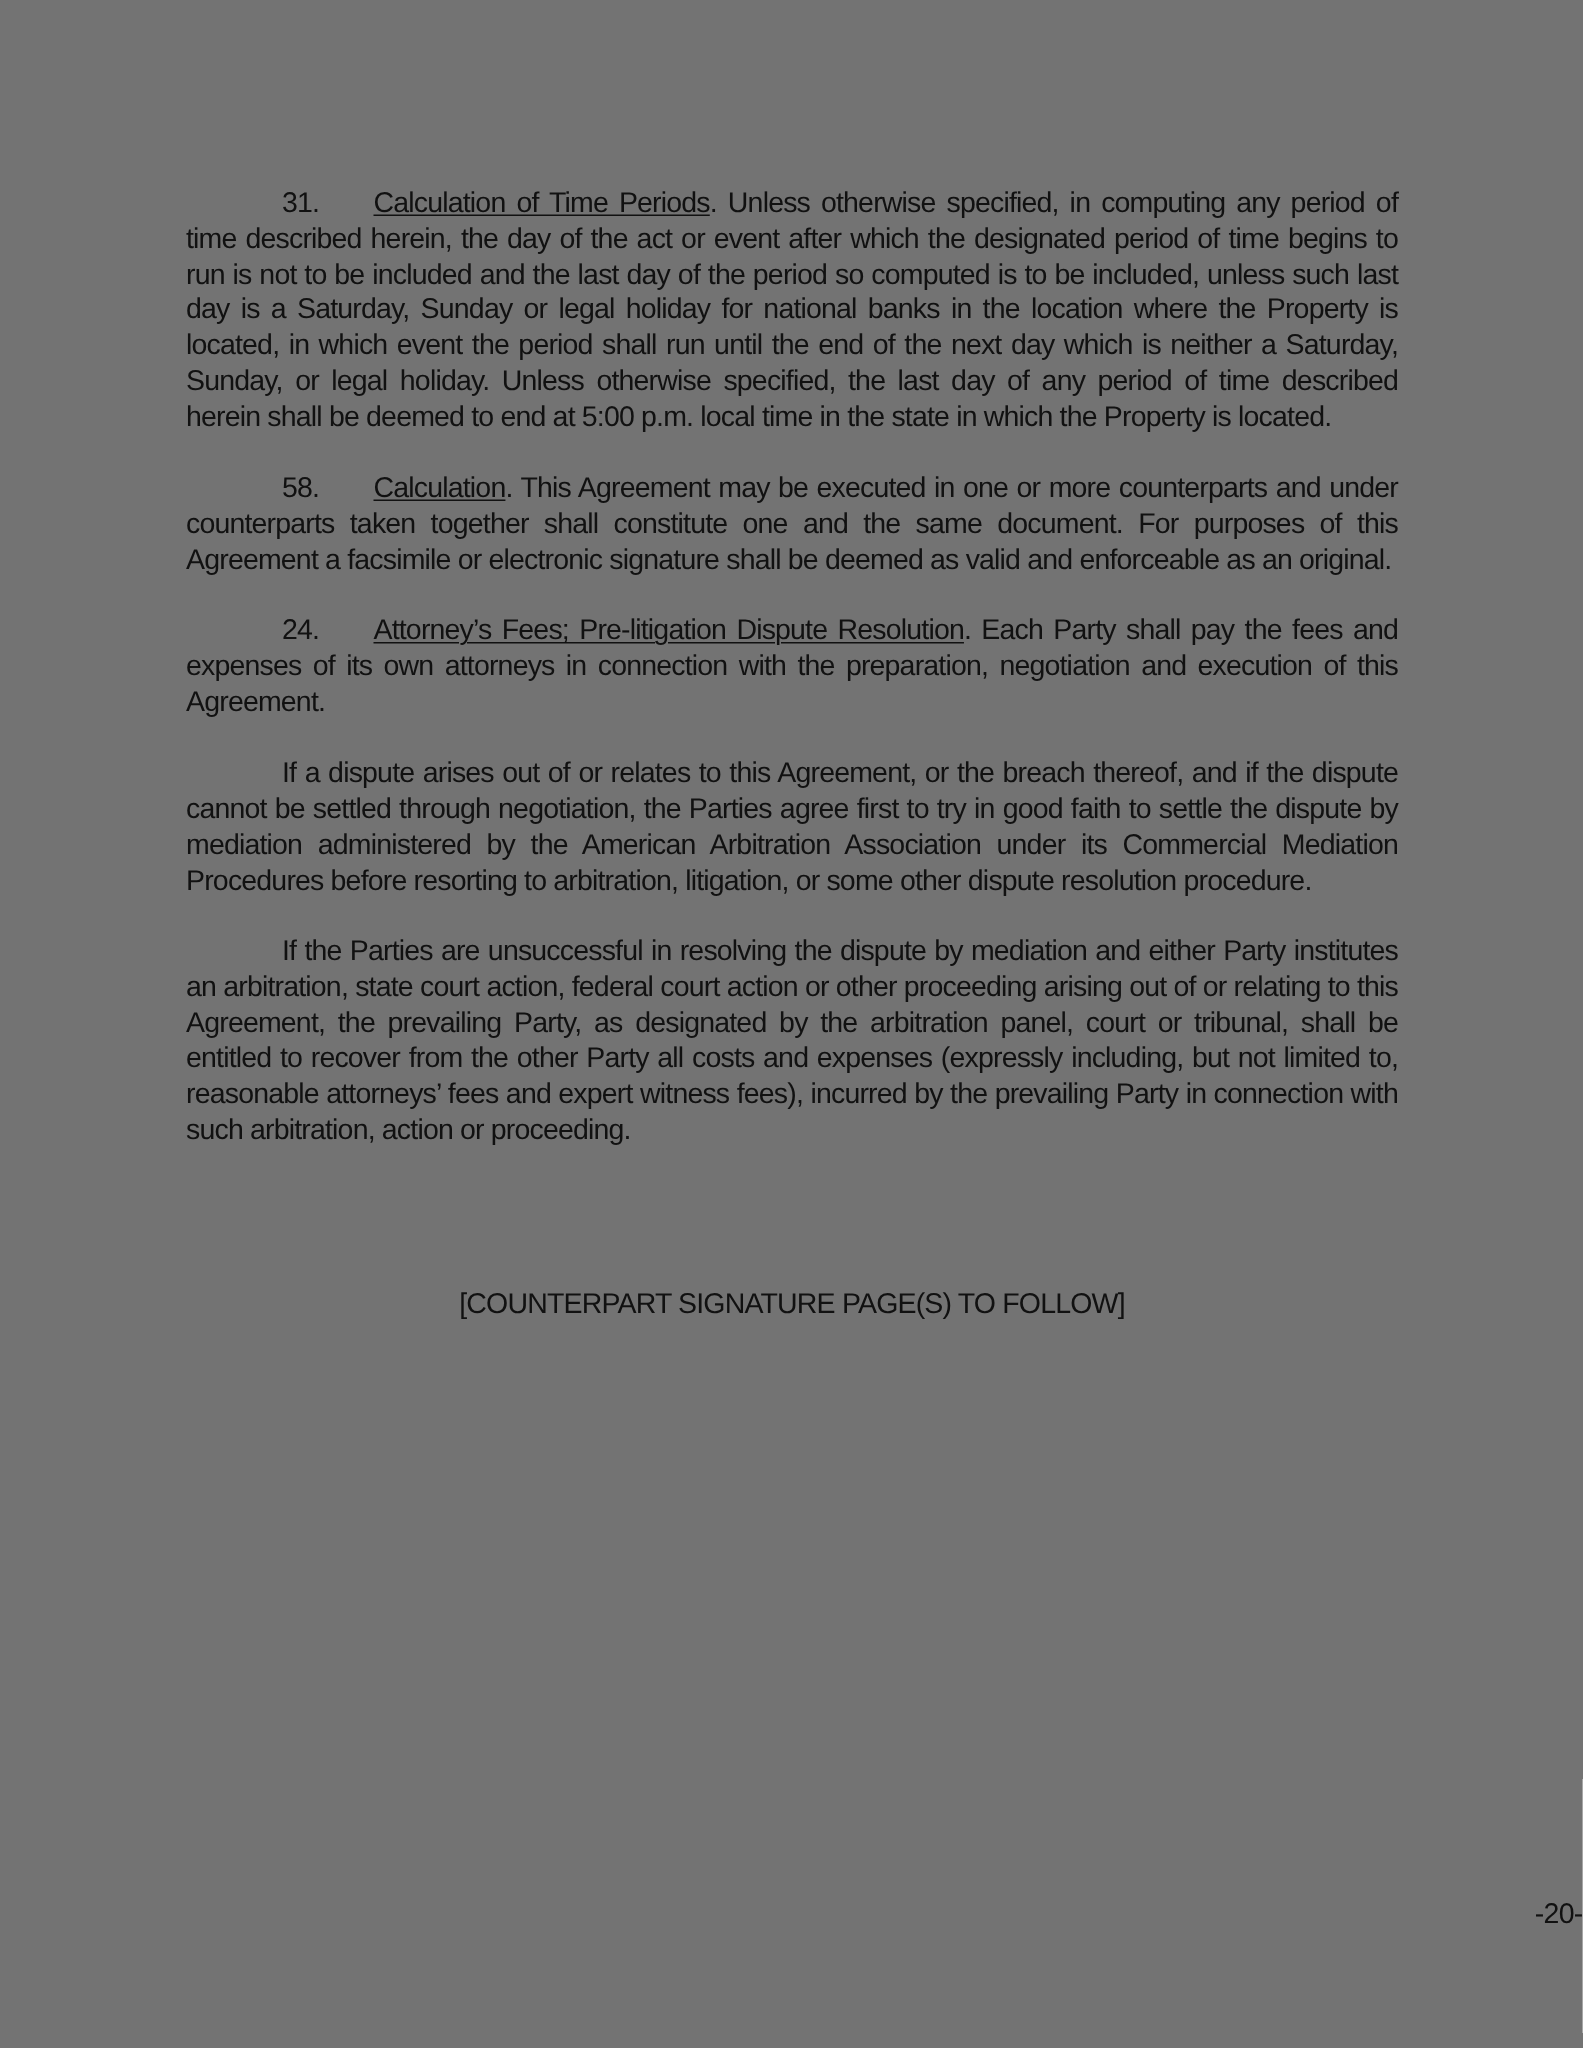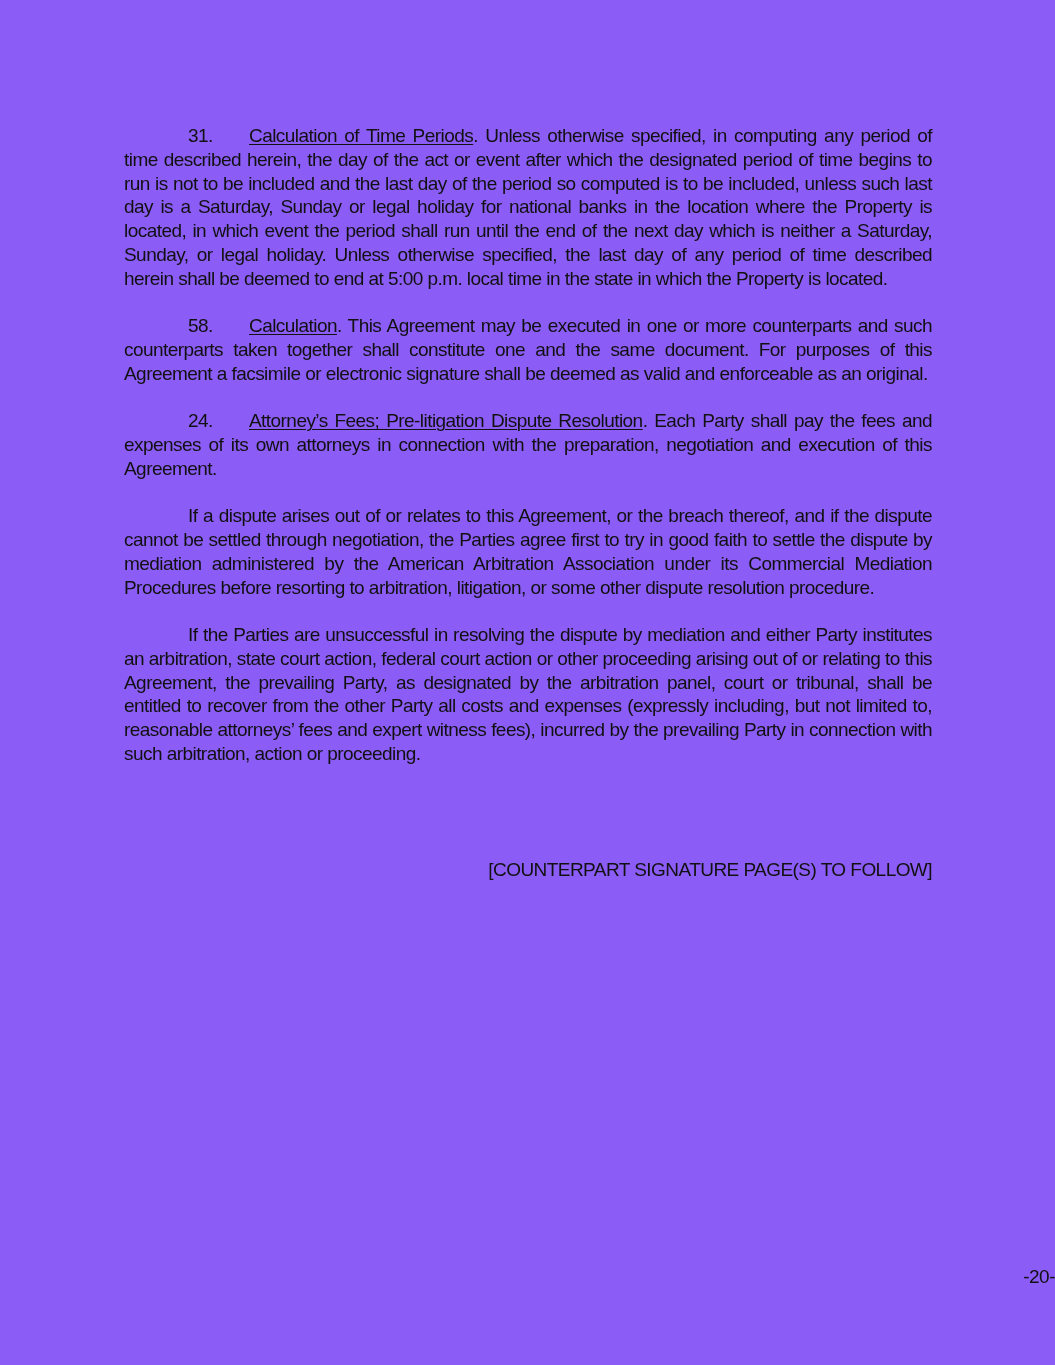--- a/index.html
+++ b/index.html
@@ -13,21 +13,21 @@
       position: relative;
       overflow: hidden;
       color: #111111;
     }
     .page {
       position: absolute;
       left: 0;
       top: 0;
       width: 1055px;
       height: 1365px;
-      background: #8b5cf6;
+      background: #737373;
     }
     .content {
       position: absolute;
       left: 124px;
       top: 124px;
       width: 808px;
     }
     .para {
       font-family: "Liberation Sans", sans-serif;
       font-size: 19px;
@@ -48,21 +48,21 @@
     }
     .heading {
       text-decoration: underline;
       text-underline-offset: 2px;
       text-decoration-thickness: 1px;
     }
     .center-line {
       font-family: "Liberation Sans", sans-serif;
       font-size: 19px;
       line-height: 24px;
-      text-align: right;
+      text-align: center;
       letter-spacing: -0.55px;
       margin: 0;
       position: absolute;
       left: 124px;
       width: 808px;
       top: 858px;
     }
     .page-number {
       position: absolute;
       top: 1266px;
@@ -76,21 +76,21 @@
     }
   </style>
 </head>
 <body>
 
 <div class="page">
   <div class="content">
 
     <p class="para indent"><span class="num">31.</span><span class="heading">Calculation of Time Periods</span><span>. Unless otherwise specified, in computing any period of time described herein, the day of the act or event after which the designated period of time begins to run is not to be included and the last day of the period so computed is to be included, unless such last day is a Saturday, Sunday or legal holiday for national banks in the location where the Property is located, in which event the period shall run until the end of the next day which is neither a Saturday, Sunday, or legal holiday. Unless otherwise specified, the last day of any period of time described herein shall be deemed to end at 5:00 p.m. local time in the state in which the Property is located.</span></p>
 
-    <p class="para indent"><span class="num">58.</span><span class="heading">Calculation</span><span>. This Agreement may be executed in one or more counterparts and such counterparts taken together shall constitute one and the same document. For purposes of this Agreement a facsimile or electronic signature shall be deemed as valid and enforceable as an original.</span></p>
+    <p class="para indent"><span class="num">58.</span><span class="heading">Calculation</span><span>. This Agreement may be executed in one or more counterparts and under counterparts taken together shall constitute one and the same document. For purposes of this Agreement a facsimile or electronic signature shall be deemed as valid and enforceable as an original.</span></p>
 
     <p class="para indent"><span class="num">24.</span><span class="heading">Attorney’s Fees; Pre-litigation Dispute Resolution</span><span>. Each Party shall pay the fees and expenses of its own attorneys in connection with the preparation, negotiation and execution of this Agreement.</span></p>
 
     <p class="para indent">If a dispute arises out of or relates to this Agreement, or the breach thereof, and if the dispute cannot be settled through negotiation, the Parties agree first to try in good faith to settle the dispute by mediation administered by the American Arbitration Association under its Commercial Mediation Procedures before resorting to arbitration, litigation, or some other dispute resolution procedure.</p>
 
     <p class="para indent">If the Parties are unsuccessful in resolving the dispute by mediation and either Party institutes an arbitration, state court action, federal court action or other proceeding arising out of or relating to this Agreement, the prevailing Party, as designated by the arbitration panel, court or tribunal, shall be entitled to recover from the other Party all costs and expenses (expressly including, but not limited to, reasonable attorneys’ fees and expert witness fees), incurred by the prevailing Party in connection with such arbitration, action or proceeding.</p>
 
   </div>
 
   <p class="center-line">[COUNTERPART SIGNATURE PAGE(S) TO FOLLOW]</p>

